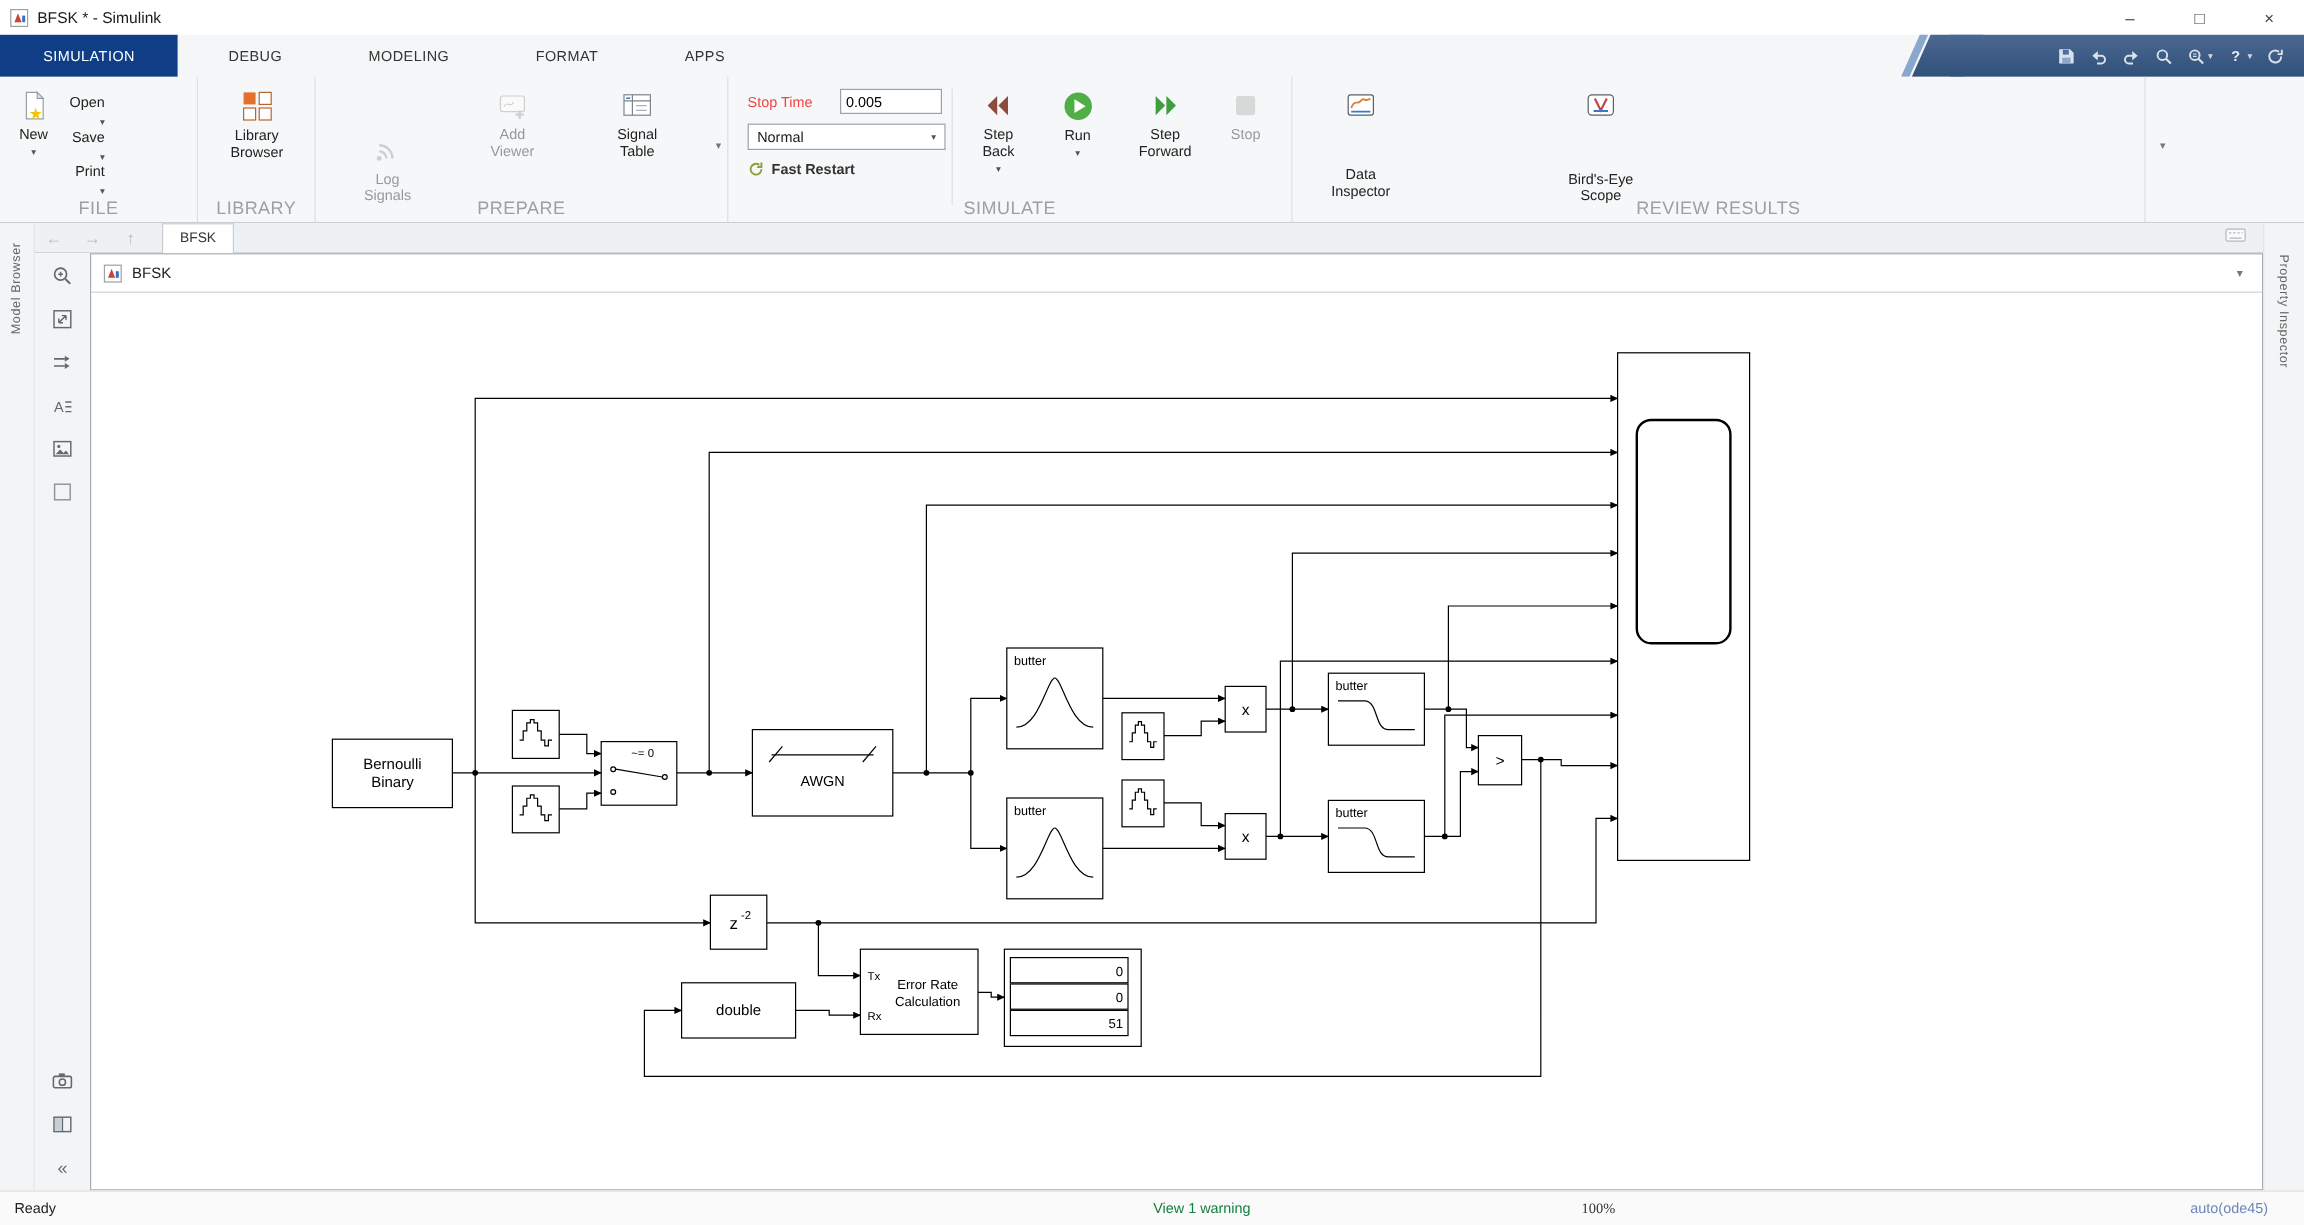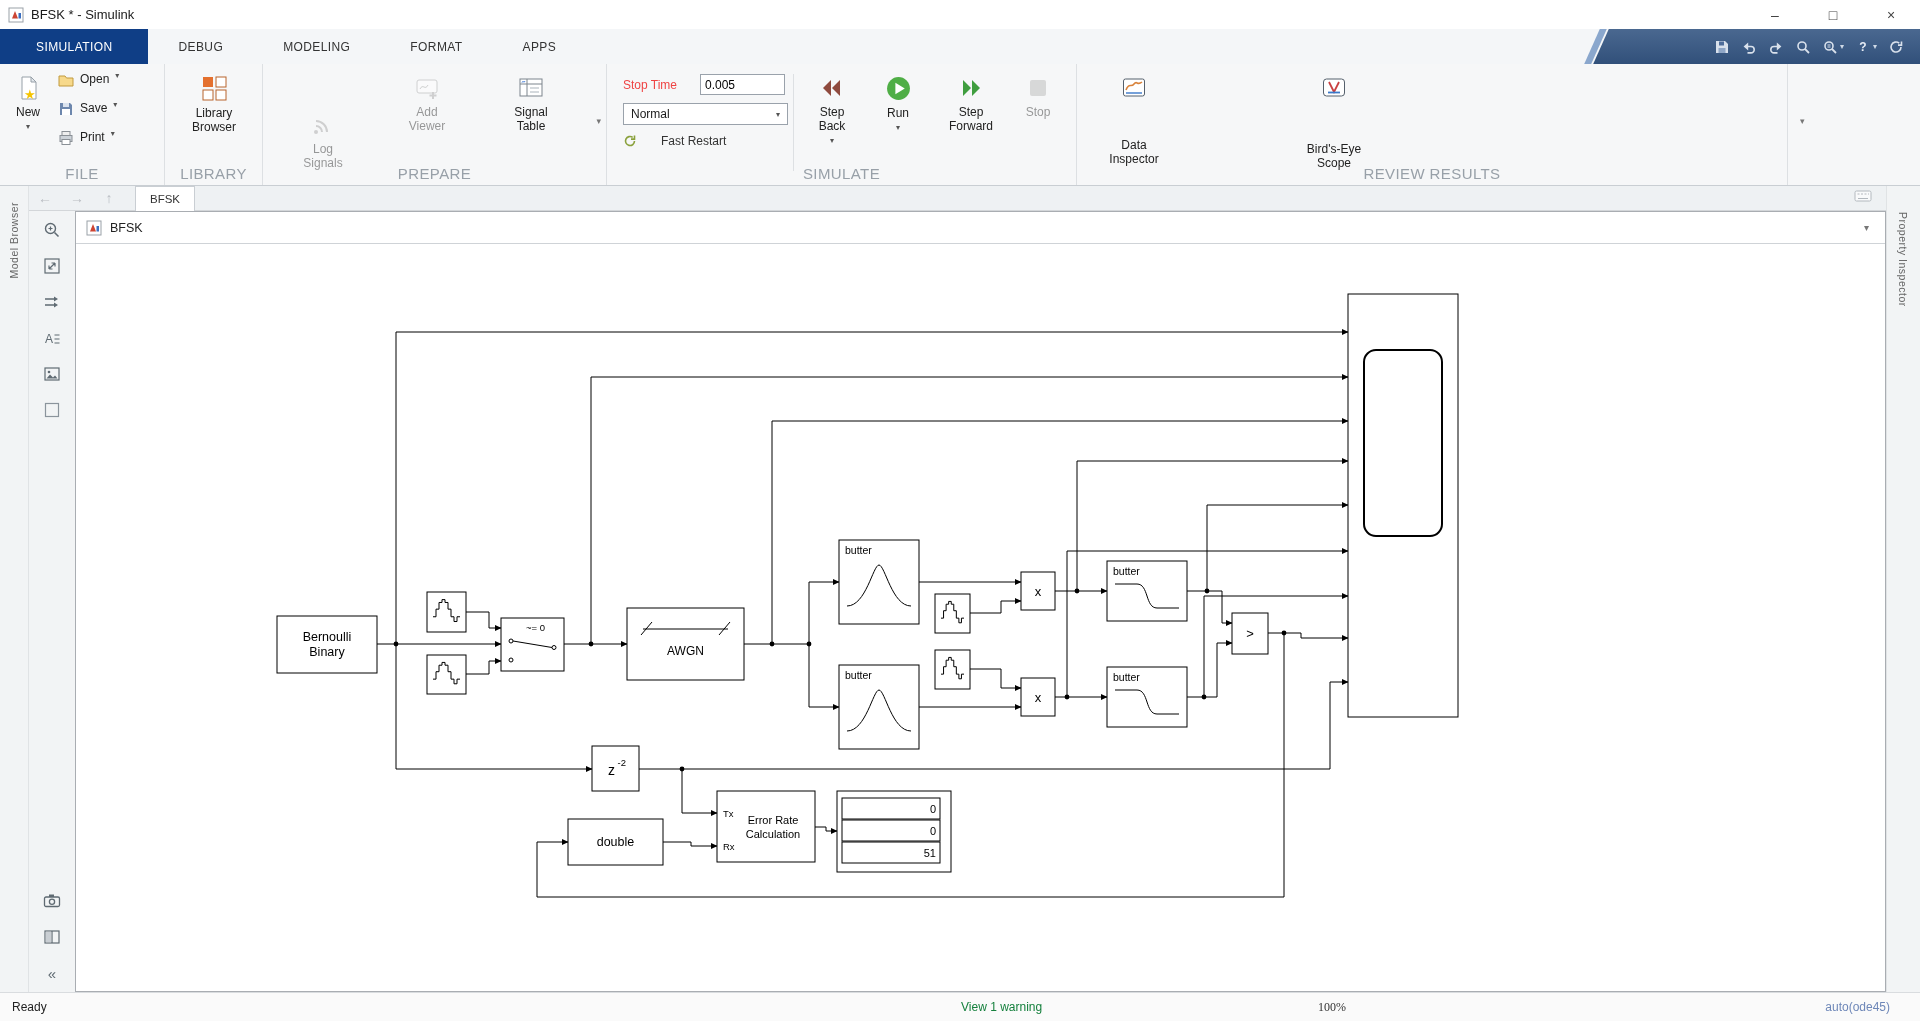--- a/index.html
+++ b/index.html
@@ -6,44 +6,44 @@
   html,body { width:1920px; height:1021px; overflow:hidden; font-family:"Liberation Sans",sans-serif; background:#fff; color:#1a1a1a; }
   #app { position:relative; width:1920px; height:1021px; }
 
   
   .titlebar { position:absolute; top:0; left:0; right:0; height:29px; background:#fff; display:flex; align-items:center; padding-left:8px; gap:7px; }
   .titlebar .title { font-size:13px; }
   .win-controls { position:absolute; right:0; top:0; height:29px; display:flex; }
   .winbtn { width:58px; height:29px; display:flex; align-items:center; justify-content:center; font-size:14px; color:#444; }
 
   
-  .tabrow { position:absolute; top:29px; left:0; right:0; height:35px; background:#f4f6f8; display:flex; align-items:stretch; }
+  .tabrow { position:absolute; top:29px; left:0; right:0; height:35px; background:#f4f6f8; display:flex; align-items:stretch;gap:12px; }
   .rtab { display:flex; align-items:center; padding:0 30px; font-size:12px; color:#333; letter-spacing:.4px; cursor:default; }
   .rtab.active { background:#0f3e86; color:#fff; padding:0 36px; }
   .qa { position:absolute; right:0; top:0; height:35px; width:295px; display:flex; align-items:center; justify-content:flex-end; gap:11px; padding-right:16px; background:linear-gradient(180deg,#4a6890,#31507a); }
   .qa::before { content:''; position:absolute; left:-24px; top:0; height:35px; width:44px; background:linear-gradient(180deg,#4a6890,#31507a); transform:skewX(-24deg); }
   .qa::after { content:''; position:absolute; left:-33px; top:0; height:35px; width:7px; background:#8aa7cd; transform:skewX(-24deg); }
   .qa .qbtn { position:relative; z-index:2; display:flex; align-items:center; gap:2px; }
   .qa .caret { color:#cfd9e6; font-size:8px; }
 
   
   .ribbon { position:absolute; top:64px; left:0; right:0; height:122px; background:#f6f7f8; border-bottom:1px solid #c9ced3; }
   .section { position:absolute; top:0; height:121px; border-right:1px solid #dde0e3; }
   .seclabel { position:absolute; bottom:3px; width:100%; text-align:center; font-size:15px; color:#98a0a8; letter-spacing:.4px; }
   .bigbtn { position:absolute; top:6px; height:100px; display:flex; flex-direction:column; align-items:center; padding-top:5px; gap:4px; font-size:12px; color:#222; text-align:center; }
   .bigbtn .bl { line-height:14px; }
   .lines { white-space:pre-line; }
   .caret { font-size:8px; color:#555; line-height:7px; }
   .disabled { opacity:.45; filter:grayscale(1); }
   .smallcol { position:absolute; top:8px; display:flex; flex-direction:column; }
-  .smallrow { display:flex; align-items:flex-start; gap:6px; height:29px; font-size:12px; color:#222; }
+  .smallrow { display:flex; align-items:flex-end; gap:6px; height:29px; font-size:12px; color:#222;flex-direction:column; }
   .stoptime-label { position:absolute; left:16px; top:14px; font-size:12px; color:#ef4444; }
   .stoptime-input { position:absolute; left:93px; top:10px; width:85px; height:21px; border:1px solid #9aa2ab; background:#fff; font-family:"Liberation Sans",sans-serif; font-size:12px; padding:0 4px; }
   .mode-select { position:absolute; left:16px; top:39px; width:165px; height:22px; border:1px solid #9aa2ab; background:#fff; font-size:12px; display:flex; align-items:center; justify-content:space-between; padding:0 7px; }
-  .fastrestart { position:absolute; left:16px; top:70px; display:flex; gap:24px; align-items:flex-start; font-size:12px; color:#333; }
+  .fastrestart { position:absolute; left:16px; top:70px; display:flex; gap:6px; align-items:flex-start; font-size:12px; color:#333;font-weight:bold; }
   .subdiv { position:absolute; left:186px; top:10px; bottom:14px; width:1px; background:#dde0e3; }
   .gallery-caret { position:absolute; right:5px; top:52px; color:#777; font-size:9px; }
   .ribbon-caret { position:absolute; left:1800px; top:52px; color:#777; font-size:9px; }
 
   
   .doctabrow { position:absolute; top:186px; left:29px; width:1857px; height:25px; background:#eef1f3; border-bottom:1px solid #d3d6d9; display:flex; align-items:center; }
   .navbtn { width:32px; text-align:center; color:#b9bdc2; font-size:14px; }
   .doctab { height:25px; background:#fff; border:1px solid #c9ced3; border-bottom:none; display:flex; align-items:center; padding:0 14px; font-size:11.5px; color:#333; margin-left:10px; }
   .doctab-right { margin-left:auto; margin-right:14px; opacity:.7; }
   .modelstrip { position:absolute; top:186px; left:0; width:29px; height:806px; background:#f2f4f5; border-right:1px solid #e0e3e5; }

